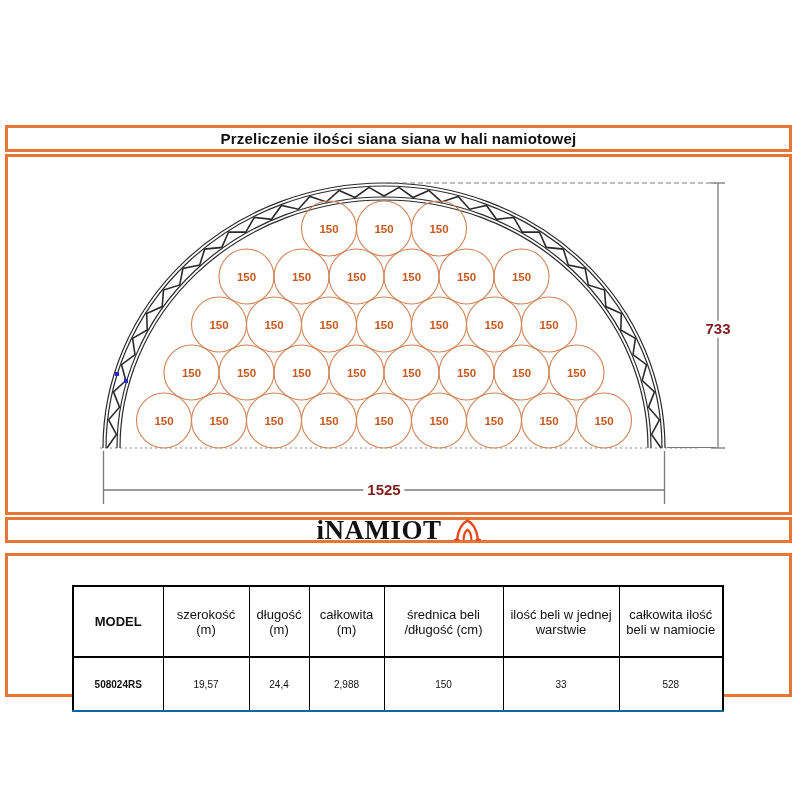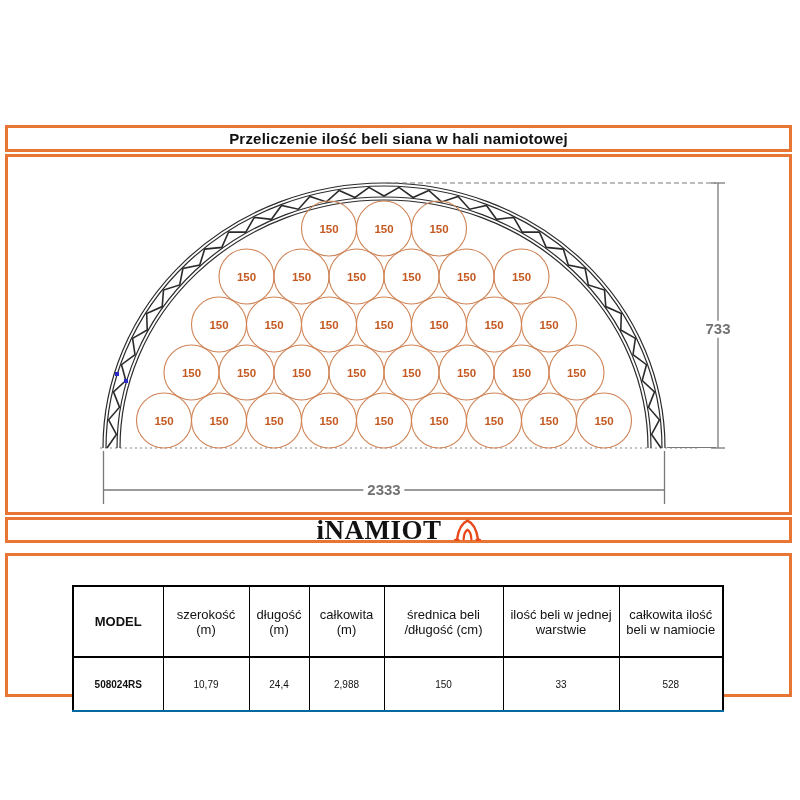--- a/index.html
+++ b/index.html
@@ -7,39 +7,39 @@
         font-family:"Liberation Sans",sans-serif;color:#111;}
   .obox{position:absolute;left:5px;width:787px;border:3px solid #E87533;box-sizing:border-box;background:#fff;}
   #title-box{top:125px;height:27px;display:flex;align-items:center;justify-content:center;}
   #title-box .t{font-size:15px;font-weight:bold;letter-spacing:.2px;}
   #main-box{top:154px;height:361px;}
   #logo-box{top:517px;height:26px;display:flex;align-items:center;justify-content:center;gap:12px;}
   #logo-text{font-family:"Liberation Serif",serif;font-weight:bold;font-size:27px;letter-spacing:.5px;line-height:1;}
   #table-box{top:553px;height:144px;}
   #dome-svg{position:absolute;left:0;top:0;width:800px;height:800px;}
   .dimlabel{position:absolute;transform:translate(-50%,-50%);background:#fff;padding:0 4px;
-            font-size:15px;font-weight:bold;color:#737373;line-height:1.1;}
+            font-size:15px;font-weight:bold;color:#7f1d1d;line-height:1.1;}
   #spec-table{position:absolute;left:72px;top:585px;border-collapse:collapse;table-layout:fixed;background:#fff;}
   #spec-table td{border:1px solid #000;text-align:center;vertical-align:middle;padding:16px 2px;
                  font-size:13px;line-height:15px;overflow:hidden;}
   #spec-table tr.hdr td{height:37px;border-bottom:2px solid #000;}
   #spec-table tr.hdr td, #spec-table tr.val td{border-top-width:2px;}
   #spec-table td:first-child{border-left-width:2px;}
   #spec-table td:last-child{border-right-width:2px;}
   #spec-table tr.val td{height:20px;font-size:10px;border-bottom:2px solid #0369a1;}
   #spec-table .b{font-weight:bold;}
   .hl{display:block;}
 </style>
 </head>
 <body>
 
 <div id="page">
 
   <div class="obox" id="title-box">
-    <span class="t">Przeliczenie ilość beli siana w hali namiotowej</span>
+    <span class="t">Przeliczenie ilości siana siana w hali namiotowej</span>
   </div>
 
   <div class="obox" id="main-box"></div>
 
   <svg id="dome-svg" viewBox="0 0 800 800" xmlns="http://www.w3.org/2000/svg">
       <line x1="100" y1="448" x2="700" y2="448" stroke="#888" stroke-width="1.2" stroke-dasharray="2 3"></line>
       <path d="M 103 448 A 281 265 0 0 1 665 448" fill="none" stroke="#2b2b2b" stroke-width="1.2"></path>
       <path d="M 106 448 A 278 262 0 0 1 662 448" fill="none" stroke="#2b2b2b" stroke-width="1.2"></path>
       <path d="M 117 448 A 267 251 0 0 1 651 448" fill="none" stroke="#2b2b2b" stroke-width="1.2"></path>
       <path d="M 120 448 A 264 248 0 0 1 648 448" fill="none" stroke="#2b2b2b" stroke-width="1.2"></path>
@@ -116,21 +116,21 @@
       <line x1="718" y1="183" x2="718" y2="448" stroke="#7a7a7a" stroke-width="1.3"></line>
       <line x1="711" y1="183" x2="725" y2="183" stroke="#7a7a7a" stroke-width="1.3"></line>
       <line x1="711" y1="448" x2="725" y2="448" stroke="#7a7a7a" stroke-width="1.3"></line>
       <line x1="667" y1="447.5" x2="716" y2="447.5" stroke="#7a7a7a" stroke-width="1.2"></line>
       <line x1="103.5" y1="451" x2="103.5" y2="504" stroke="#7a7a7a" stroke-width="1.3"></line>
       <line x1="664.5" y1="451" x2="664.5" y2="504" stroke="#7a7a7a" stroke-width="1.3"></line>
       <line x1="103" y1="490" x2="665" y2="490" stroke="#7a7a7a" stroke-width="1.3"></line>
     </svg>
 
   <div class="dimlabel" style="left:718px;top:329px;">733</div>
-  <div class="dimlabel" style="left:384px;top:490px;">2333</div>
+  <div class="dimlabel" style="left:384px;top:490px;">1525</div>
 
   <div class="obox" id="logo-box">
     <span id="logo-text">iNAMIOT</span>
     <svg width="27" height="24" viewBox="0 0 27 24">
       <path d="M3 21.5 C4.5 10 8.5 4.8 13.5 2.6 C18.5 4.8 22.5 10 24 21.5" fill="none" stroke="#E8481C" stroke-width="2.4" stroke-linecap="round"></path>
       <path d="M9.6 21.5 C9.9 16 11.1 13.2 13.5 11.8 C15.9 13.2 17.1 16 17.4 21.5" fill="none" stroke="#E8481C" stroke-width="2.2" stroke-linecap="round"></path>
       <path d="M1 21.8 L4.6 21.8 M22.4 21.8 L26 21.8" fill="none" stroke="#E8481C" stroke-width="2" stroke-linecap="round"></path>
     </svg>
   </div>
 
@@ -171,21 +171,21 @@
           <span class="hl">ilość beli w jednej</span>
           <span class="hl">warstwie</span>
         </td>
         <td>
           <span class="hl">całkowita ilość</span>
           <span class="hl">beli w namiocie</span>
         </td>
       </tr>
       <tr class="val">
         <td class="b">508024RS</td>
-        <td>10,79</td>
+        <td>19,57</td>
         <td>24,4</td>
         <td>2,988</td>
         <td>150</td>
         <td>33</td>
         <td>528</td>
       </tr>
     </tbody>
   </table>
 
 </div>

